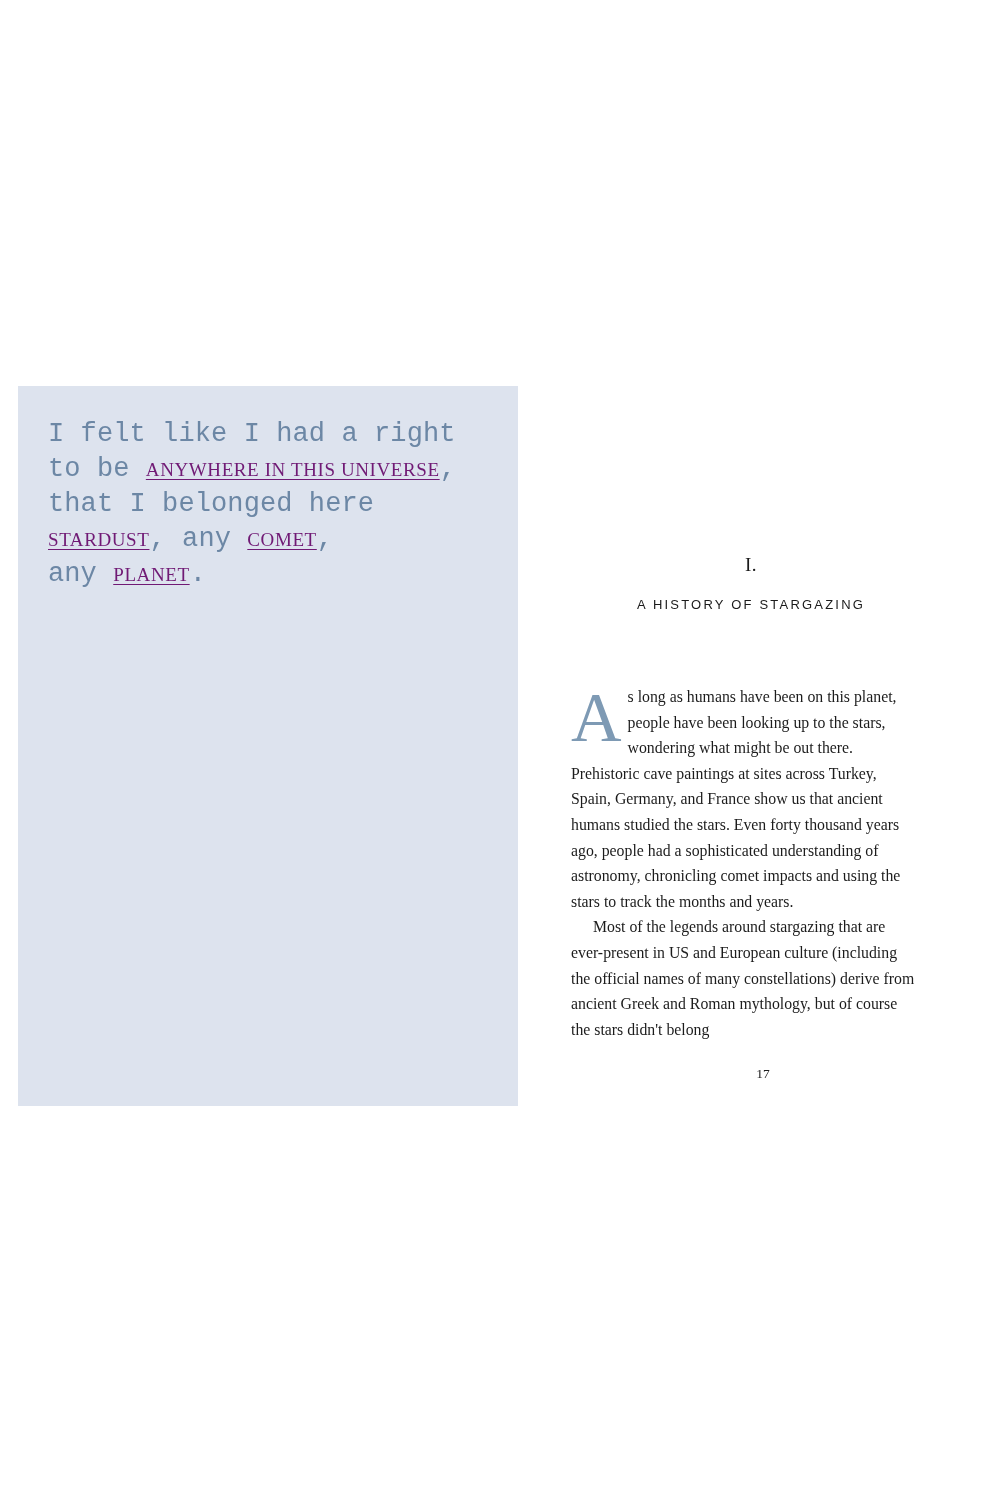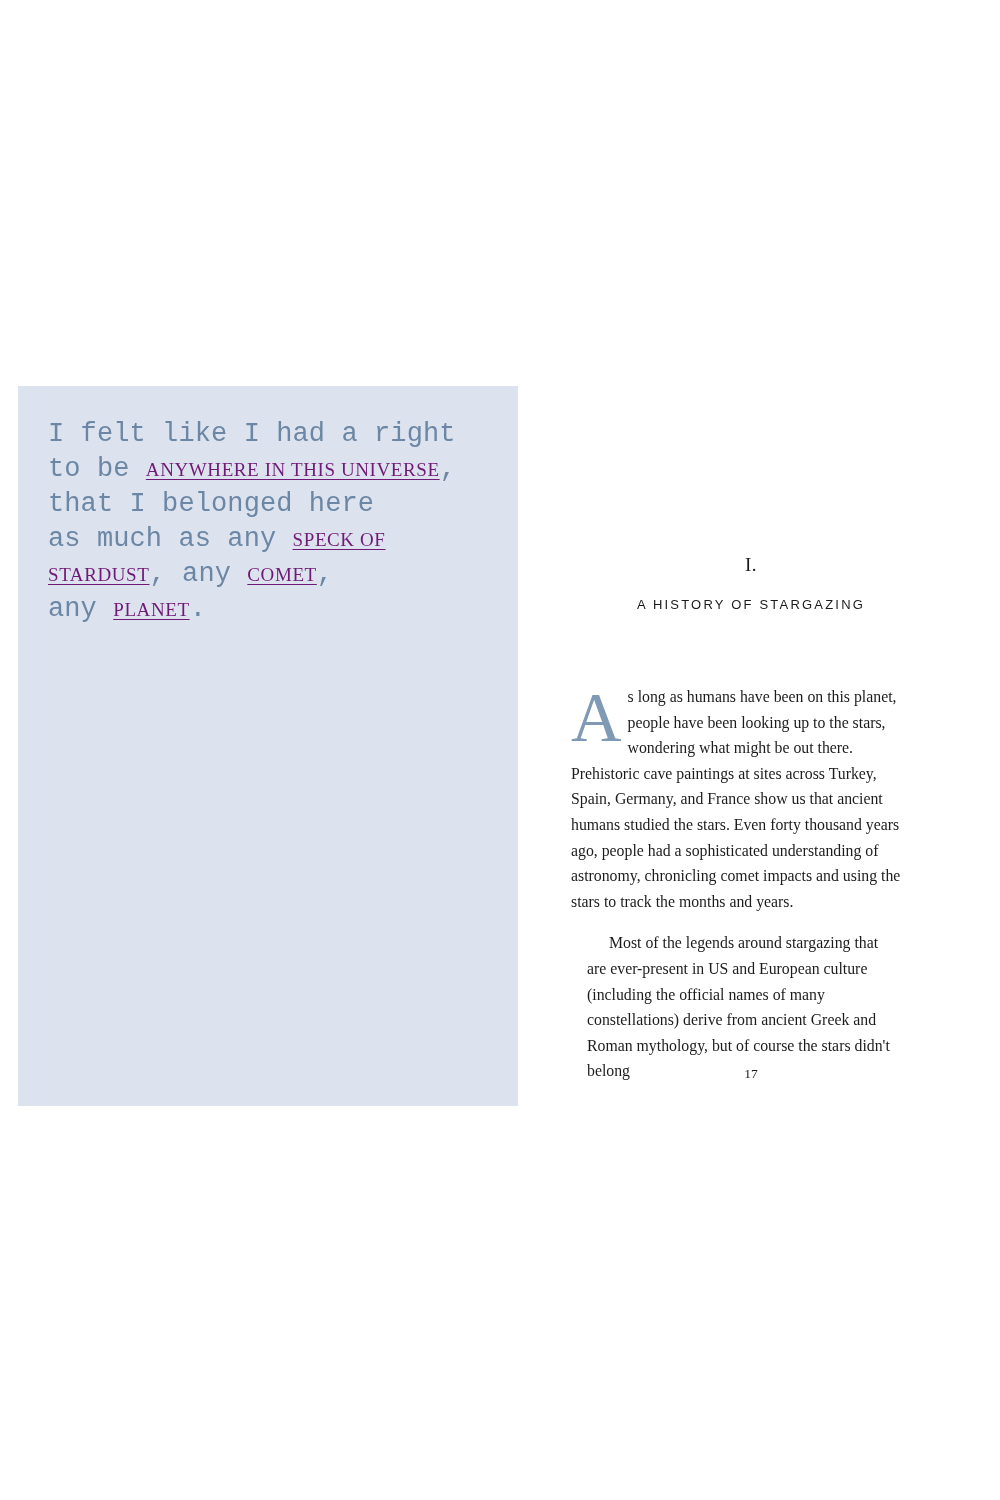--- a/index.html
+++ b/index.html
@@ -132,21 +132,21 @@
     padding: 4px 6px 0 0;
     margin-top: 2px;
   }
 
   .para-indent {
     text-indent: 22px;
   }
 
   #page-number {
     position: absolute;
-    left: 0;
+    left: 12px;
     top: 680px;
     width: 462px;
     text-align: center;
     font-family: "Liberation Serif", serif;
     font-size: 13.5px;
     color: #1c1c1c;
   }
 </style>
 </head>
 <body>
@@ -160,23 +160,20 @@
     </div>
 
     <div class="quote-line">
       <span class="quote-plain">to be </span><span class="quote-underline">anywhere in this universe</span><span class="quote-plain">,</span>
     </div>
 
     <div class="quote-line">
       <span class="quote-plain">that I belonged here</span>
     </div>
 
-    <div class="quote-line">
-      <span class="quote-plain">as much as any </span><span class="quote-underline">speck of</span>
-    </div>
 
     <div class="quote-line">
       <span class="quote-underline">stardust</span><span class="quote-plain">, any </span><span class="quote-underline">comet</span><span class="quote-plain">,</span>
     </div>
 
     <div class="quote-line">
       <span class="quote-plain">any </span><span class="quote-underline">planet</span><span class="quote-plain">.</span>
     </div>
 
   </div>
@@ -186,18 +183,18 @@
 
 <div id="text-page">
 
   <div id="chapter-number">I.</div>
   <div id="chapter-title">A HISTORY OF STARGAZING</div>
 
   <div id="body-copy">
     <p style="margin:0;">
       <span id="drop-cap">A</span><span>s long as humans have been on this planet, people have been looking up to the stars, wondering what might be out there. Prehistoric cave paintings at sites across Turkey, Spain, Germany, and France show us that ancient humans studied the stars. Even forty thousand years ago, people had a sophisticated understanding of astronomy, chronicling comet impacts and using the stars to track the months and years.</span>
     </p>
-    <p class="para-indent" style="margin:16px;">Most of the legends around stargazing that are ever-present in US and European culture (including the official names of many constellations) derive from ancient Greek and Roman mythology, but of course the stars didn't belong</p>
+    <p class="para-indent" style="margin:0;">Most of the legends around stargazing that are ever-present in US and European culture (including the official names of many constellations) derive from ancient Greek and Roman mythology, but of course the stars didn't belong</p>
   </div>
 
   <div id="page-number">17</div>
 
 </div>
 
 </body></html>

